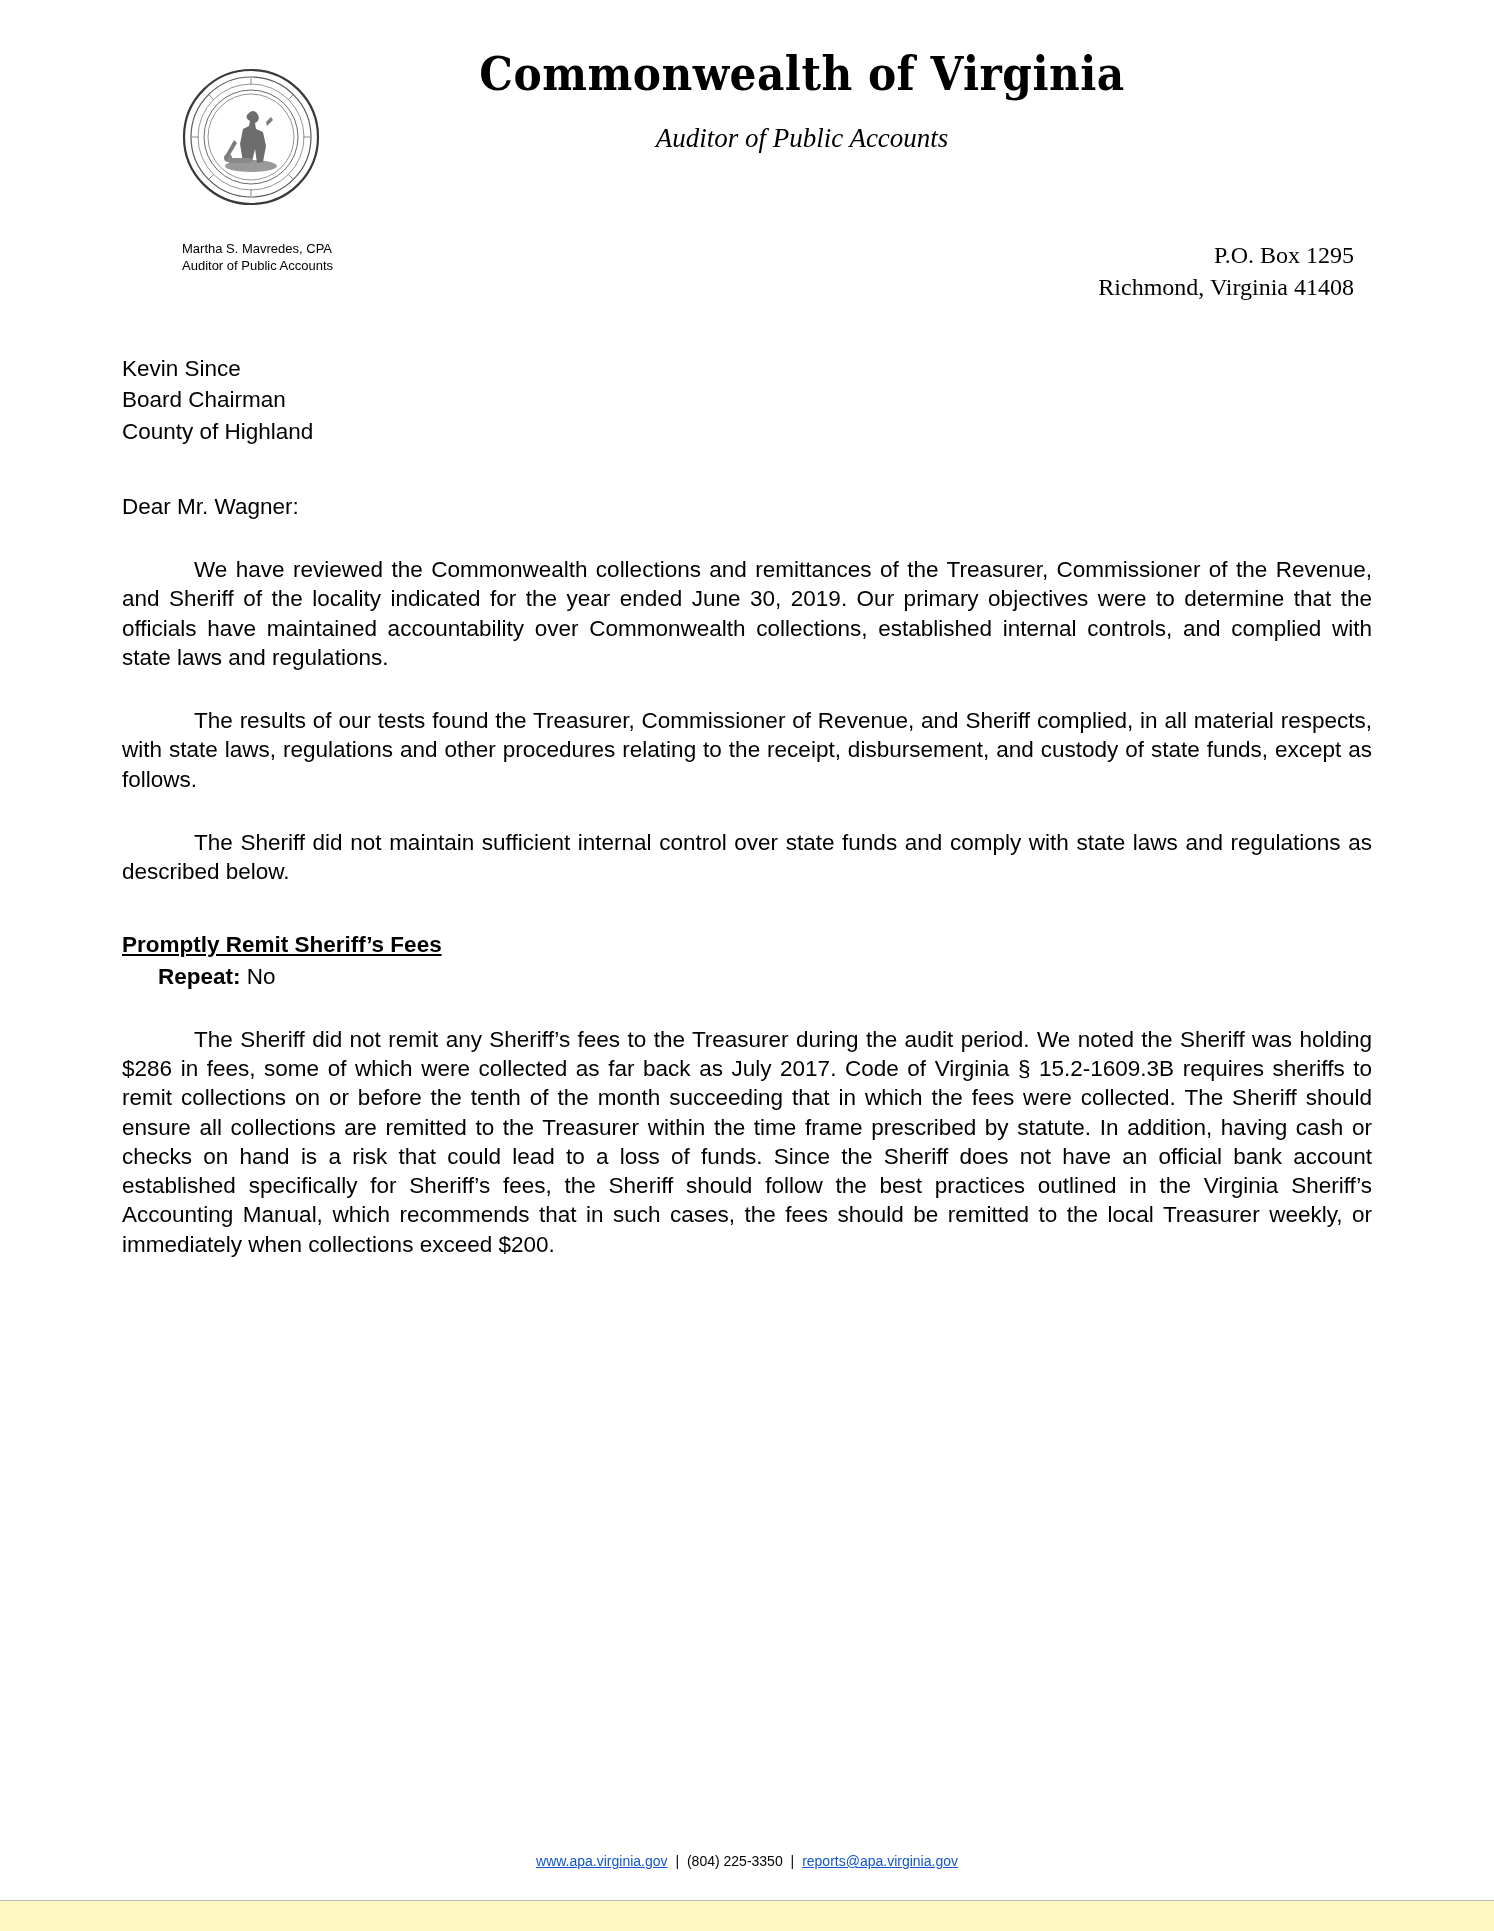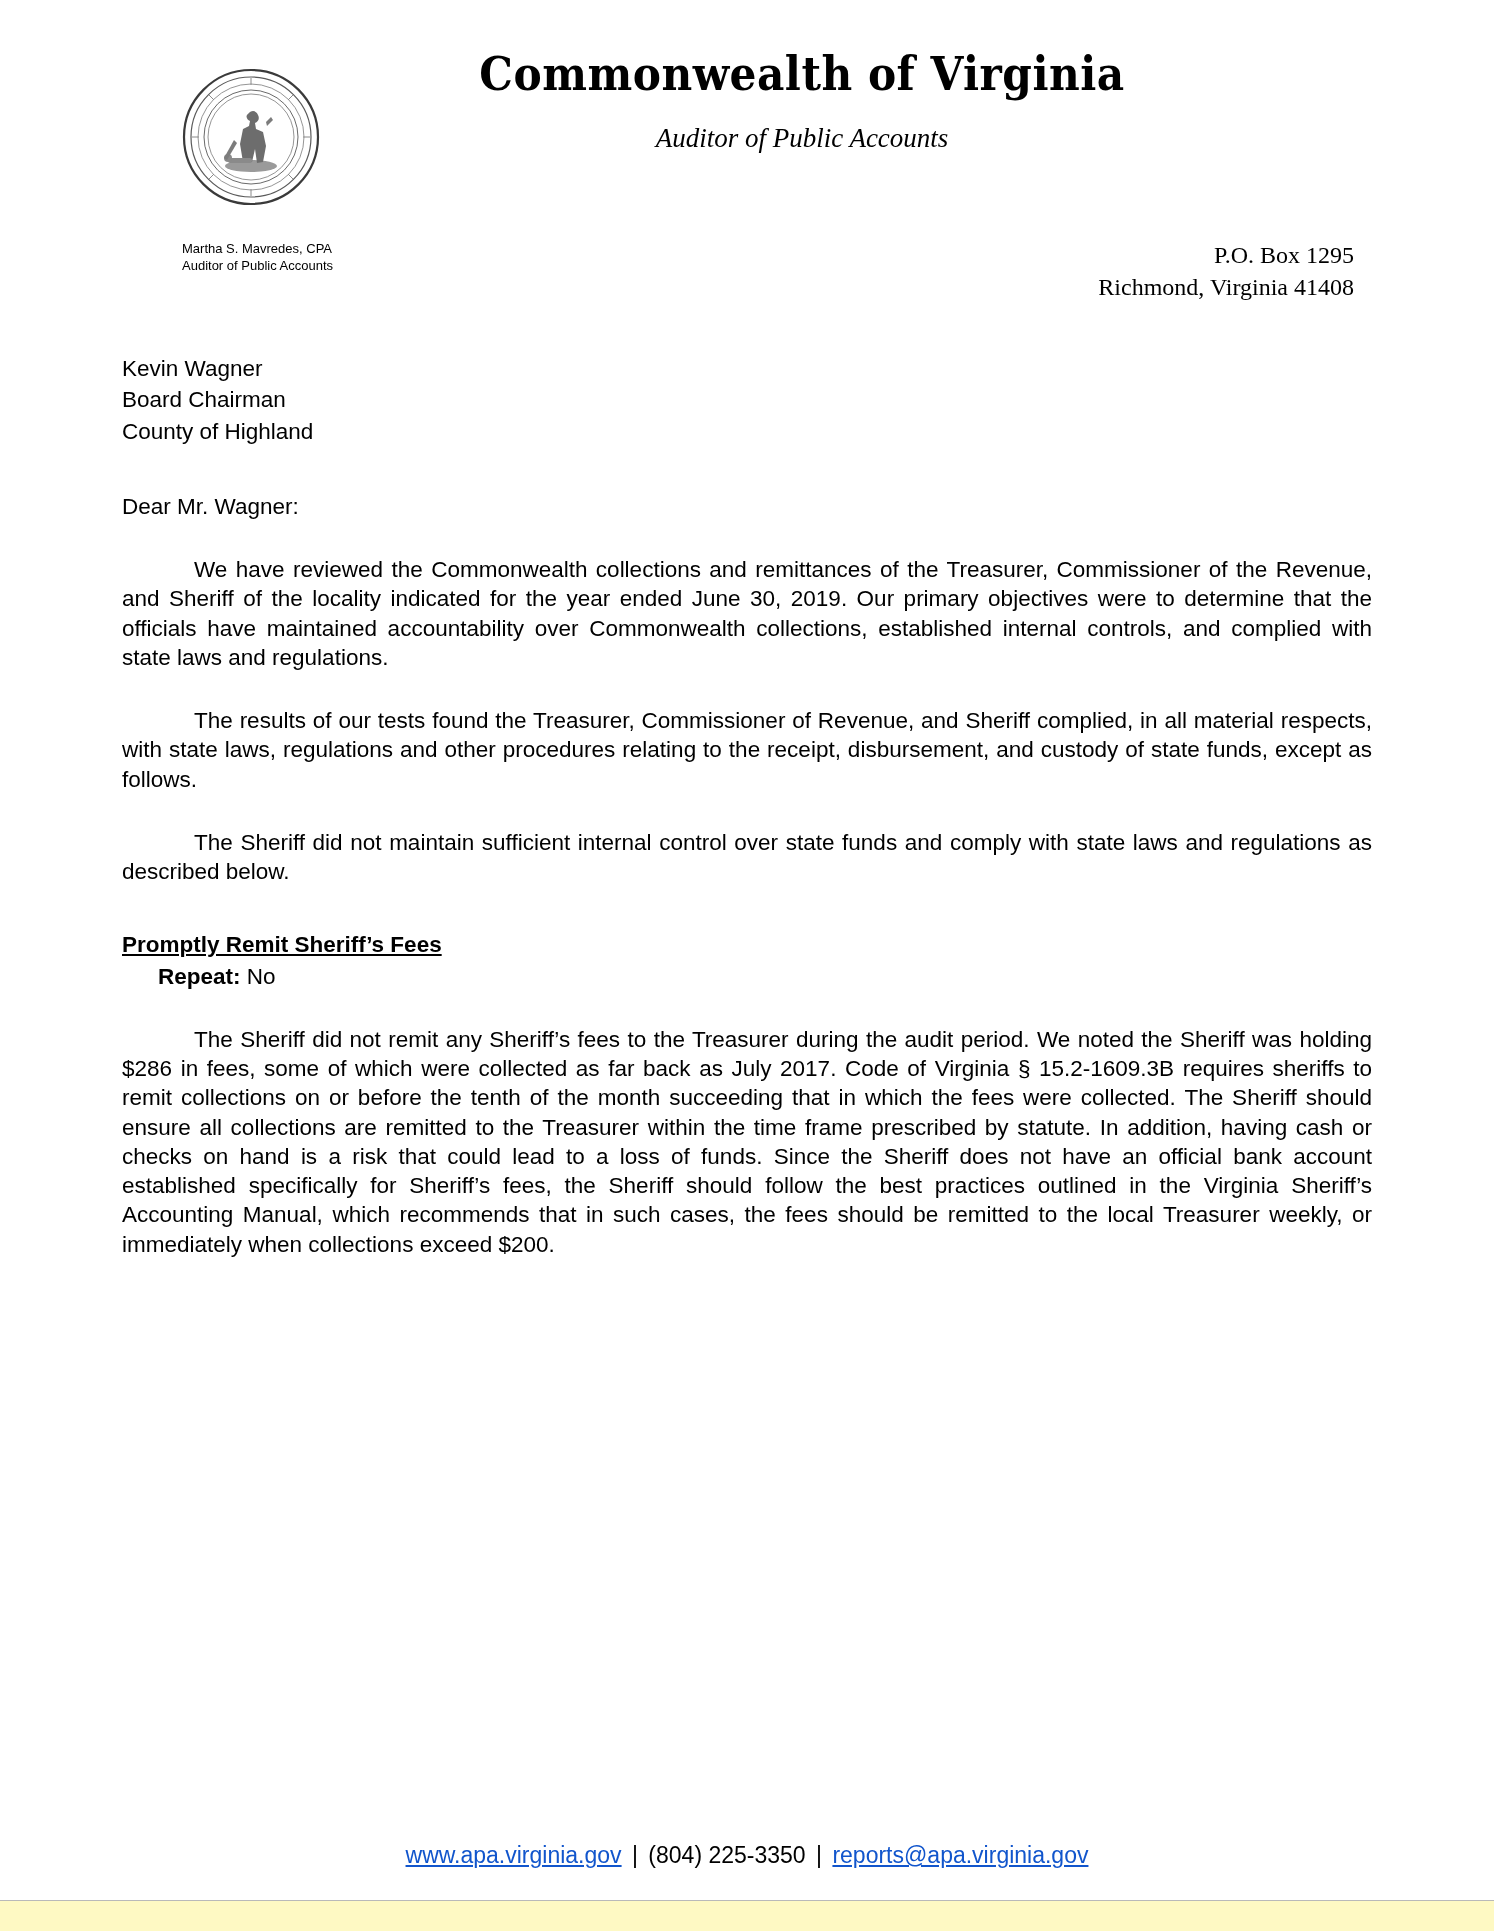--- a/index.html
+++ b/index.html
@@ -133,21 +133,21 @@
   .repeat-label { font-weight: bold; }
 
   
   .footer {
     position: absolute;
     left: 0;
     bottom: 62px;
     width: 1494px;
     text-align: center;
     font-family: "Liberation Sans", sans-serif;
-    font-size: 23px;
+    font-size: 14px;
     color: #000;
   }
   .footer a, .footer .link {
     color: #1155cc;
     text-decoration: underline;
     cursor: pointer;
   }
   .footer .sep { padding: 0 4px; }
 </style>
 </head>
@@ -205,21 +205,21 @@
       <div class="header-addr">
         <div>P.O. Box 1295</div>
         <div>Richmond, Virginia 41408</div>
       </div>
     </div>
 
     <div class="letter">
 
 
       <div class="addressee">
-        <div>Kevin Wagner</div>
+        <div>Kevin Since</div>
         <div>Board Chairman</div>
         <div>County of Highland</div>
       </div>
 
       <div class="salutation">Dear Mr. Wagner:</div>
 
       <p class="para">We have reviewed the Commonwealth collections and remittances of the Treasurer, Commissioner of the Revenue, and Sheriff of the locality indicated for the year ended June 30, 2019.  Our primary objectives were to determine that the officials have maintained accountability over Commonwealth collections, established internal controls, and complied with state laws and regulations.</p>
       <p class="para">The results of our tests found the Treasurer, Commissioner of Revenue, and Sheriff complied, in all material respects, with state laws, regulations and other procedures relating to the receipt, disbursement, and custody of state funds, except as follows.</p>
       <p class="para">The Sheriff did not maintain sufficient internal control over state funds and comply with state laws and regulations as described below.</p>
 

